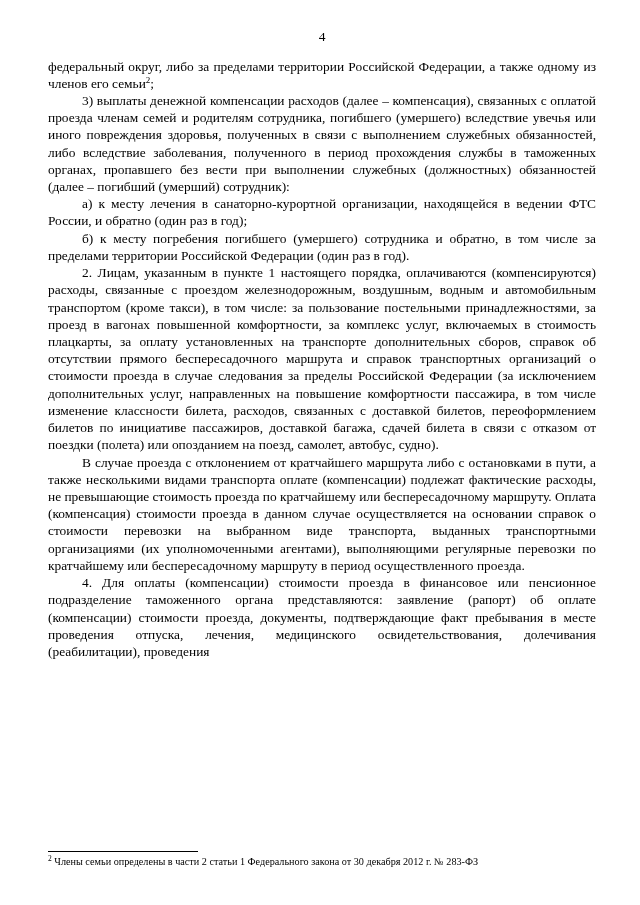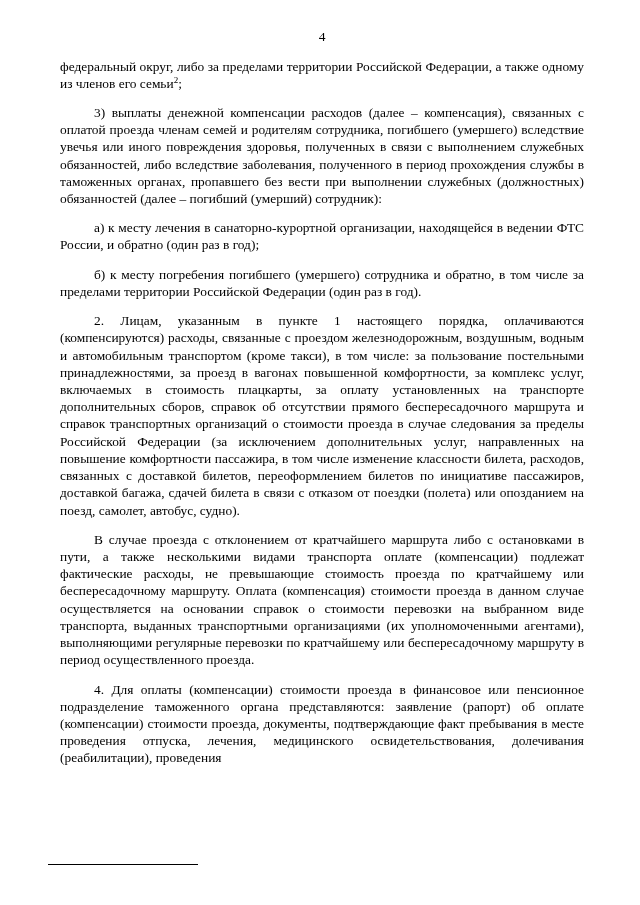--- a/index.html
+++ b/index.html
@@ -28,21 +28,21 @@
     line-height: 1;
   }
   .body-text {
     font-size: 13.4px;
     line-height: 1.285;
     text-align: justify;
     text-justify: inter-word;
     hyphens: none;
   }
   .body-text p {
-    margin: 12px;
+    margin: 0;
     text-align: justify;
   }
   .p-indent {
     text-indent: 34px;
   }
   .p-noindent {
     text-indent: 0;
   }
   sup {
     font-size: 9px;
@@ -91,15 +91,16 @@
 
 
     <p class="p-indent">В случае проезда с отклонением от кратчайшего маршрута либо с остановками в пути, а также несколькими видами транспорта оплате (компенсации) подлежат фактические расходы, не превышающие стоимость проезда по кратчайшему или беспересадочному маршруту. Оплата (компенсация) стоимости проезда в данном случае осуществляется на основании справок о стоимости перевозки на выбранном виде транспорта, выданных транспортными организациями (их уполномоченными агентами), выполняющими регулярные перевозки по кратчайшему или беспересадочному маршруту в период осуществленного проезда.</p>
 
     <p class="p-indent">4. Для оплаты (компенсации) стоимости проезда в финансовое или пенсионное подразделение таможенного органа представляются: заявление (рапорт) об оплате (компенсации) стоимости проезда, документы, подтверждающие факт пребывания в месте проведения отпуска, лечения, медицинского освидетельствования, долечивания (реабилитации), проведения</p>
 
   </div>
 
   <div class="footnote-area">
     <div class="footnote-rule"></div>
+    <div class="footnote-text"><sup>2</sup><span> Члены семьи определены в части 2 статьи 1 Федерального закона от  30 декабря 2012 г. № 283-ФЗ</span></div>
   </div>
 
 </div>
 
 </body></html>

